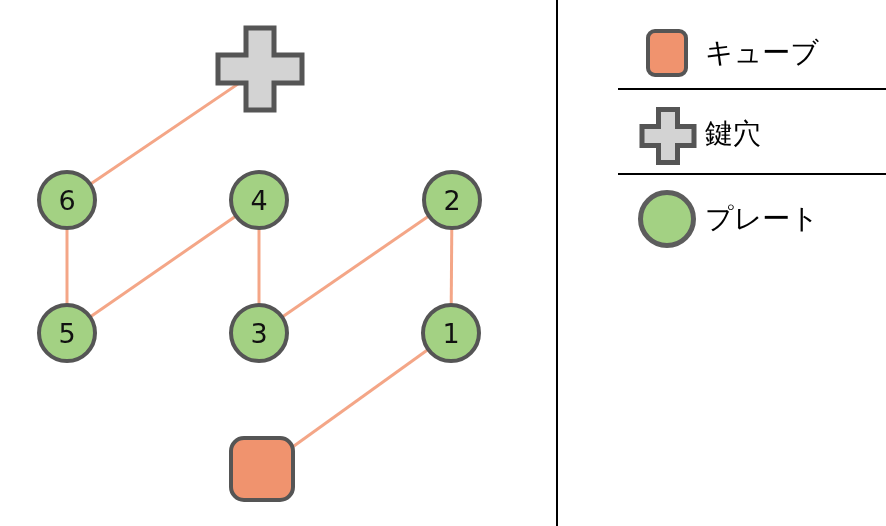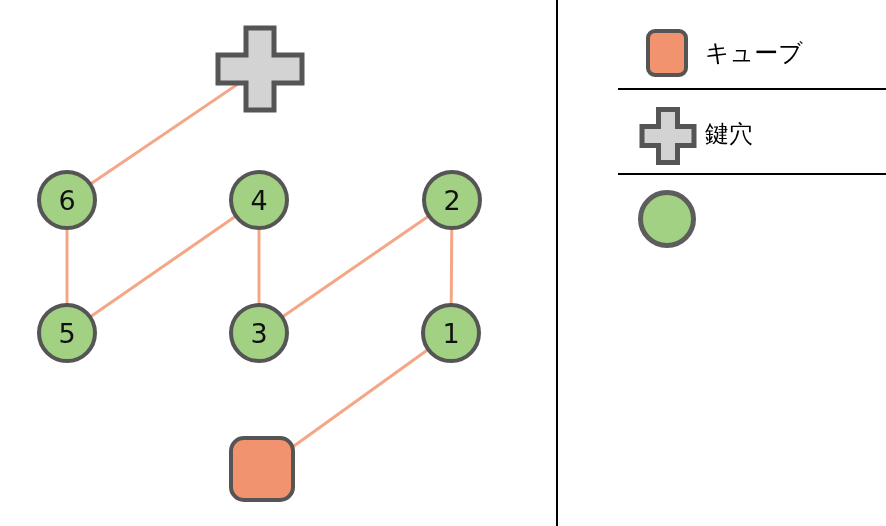--- a/index.html
+++ b/index.html
@@ -66,21 +66,21 @@
     left: 0;
     width: 100%;
     height: 62px;
     display: flex;
     align-items: center;
   }
   .legend-label {
     position: absolute;
     left: 147px;
     font-family: Liberation Serif, serif;
-    font-size: 24px;
+    font-size: 28px;
     color: #000000;
     white-space: nowrap;
   }
   .swatch-cube {
     position: absolute;
     left: 88px;
     top: 7px;
     width: 34px;
     height: 40px;
     background: #f0936e;
@@ -177,16 +177,17 @@
       <svg class="swatch-keyhole" width="58" height="58" viewBox="0 0 58 58">
         <path class="keyhole-path" d="M19.5,2.5 H38.5 V19.5 H55 V38.5 H38.5 V55.5 H19.5 V38.5 H3 V19.5 H19.5 Z"></path>
       </svg>
       <span class="legend-label">鍵穴</span>
     </div>
 
     <div class="legend-separator sep-2"></div>
 
     <div class="legend-item row-3">
       <span class="swatch-plate"></span>
+      <span class="legend-label">プレート</span>
     </div>
 
   </div>
 </div>
 
 </body></html>

